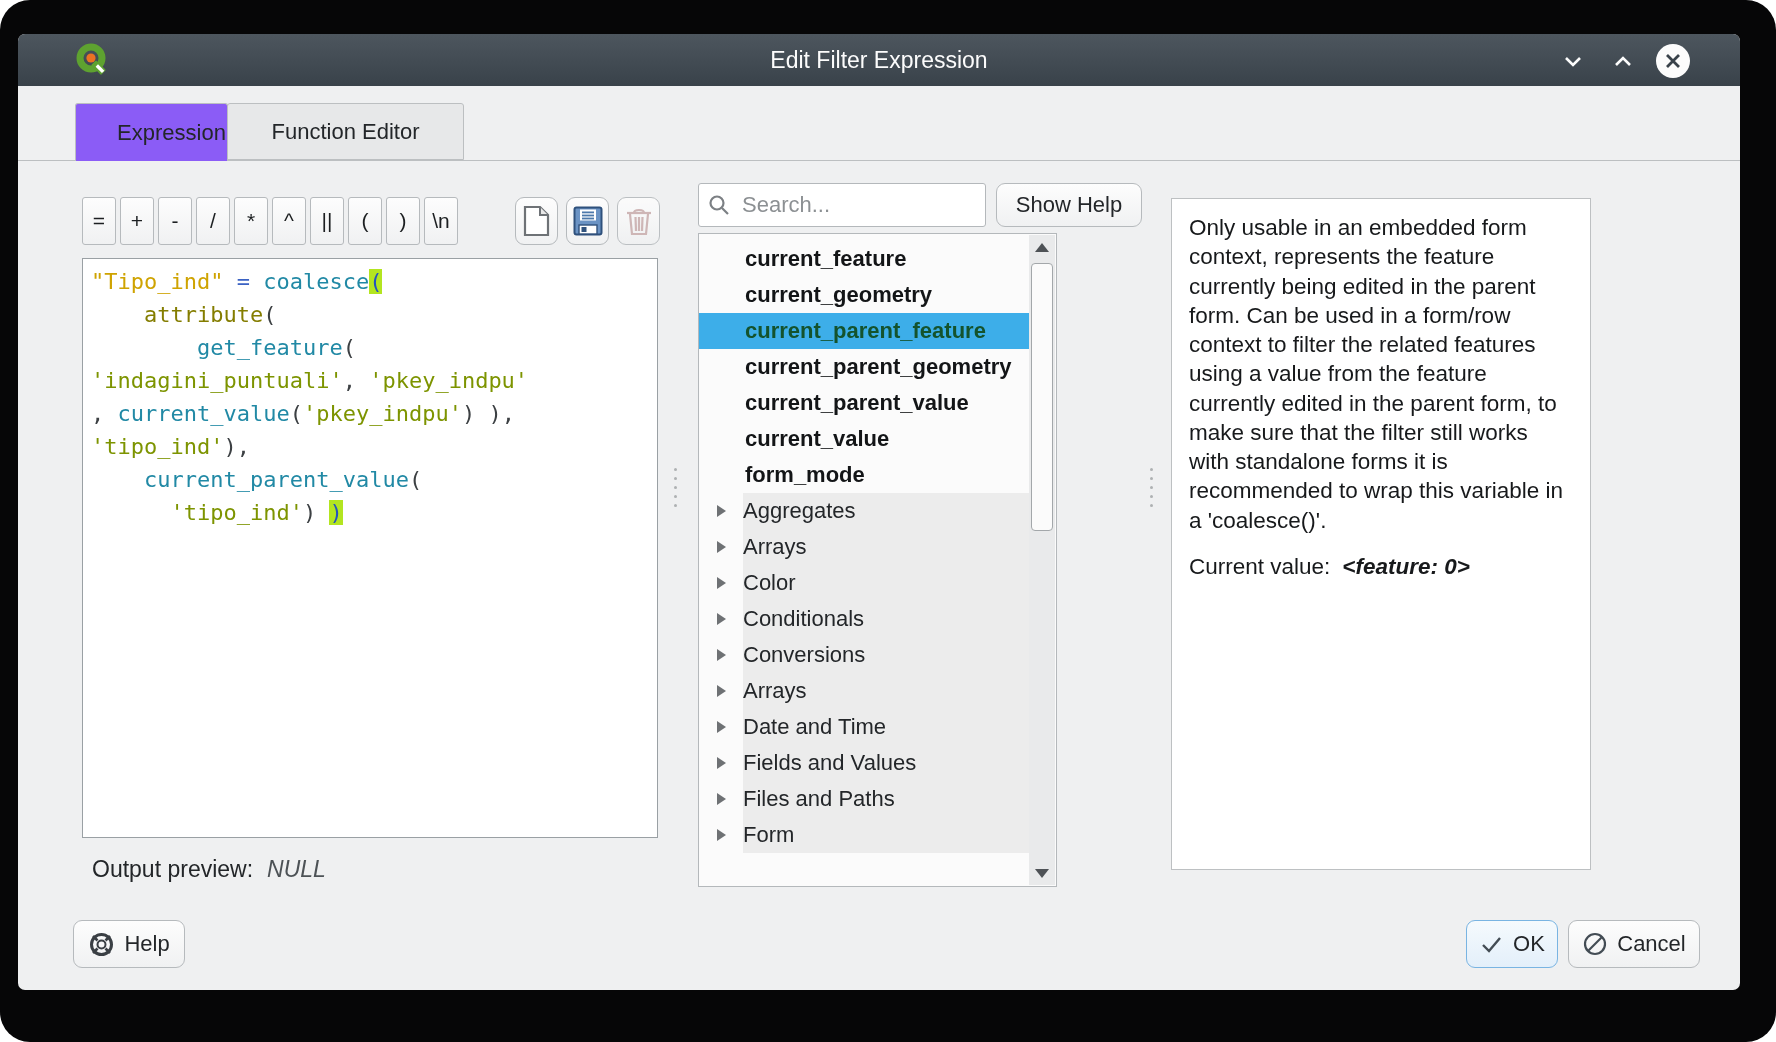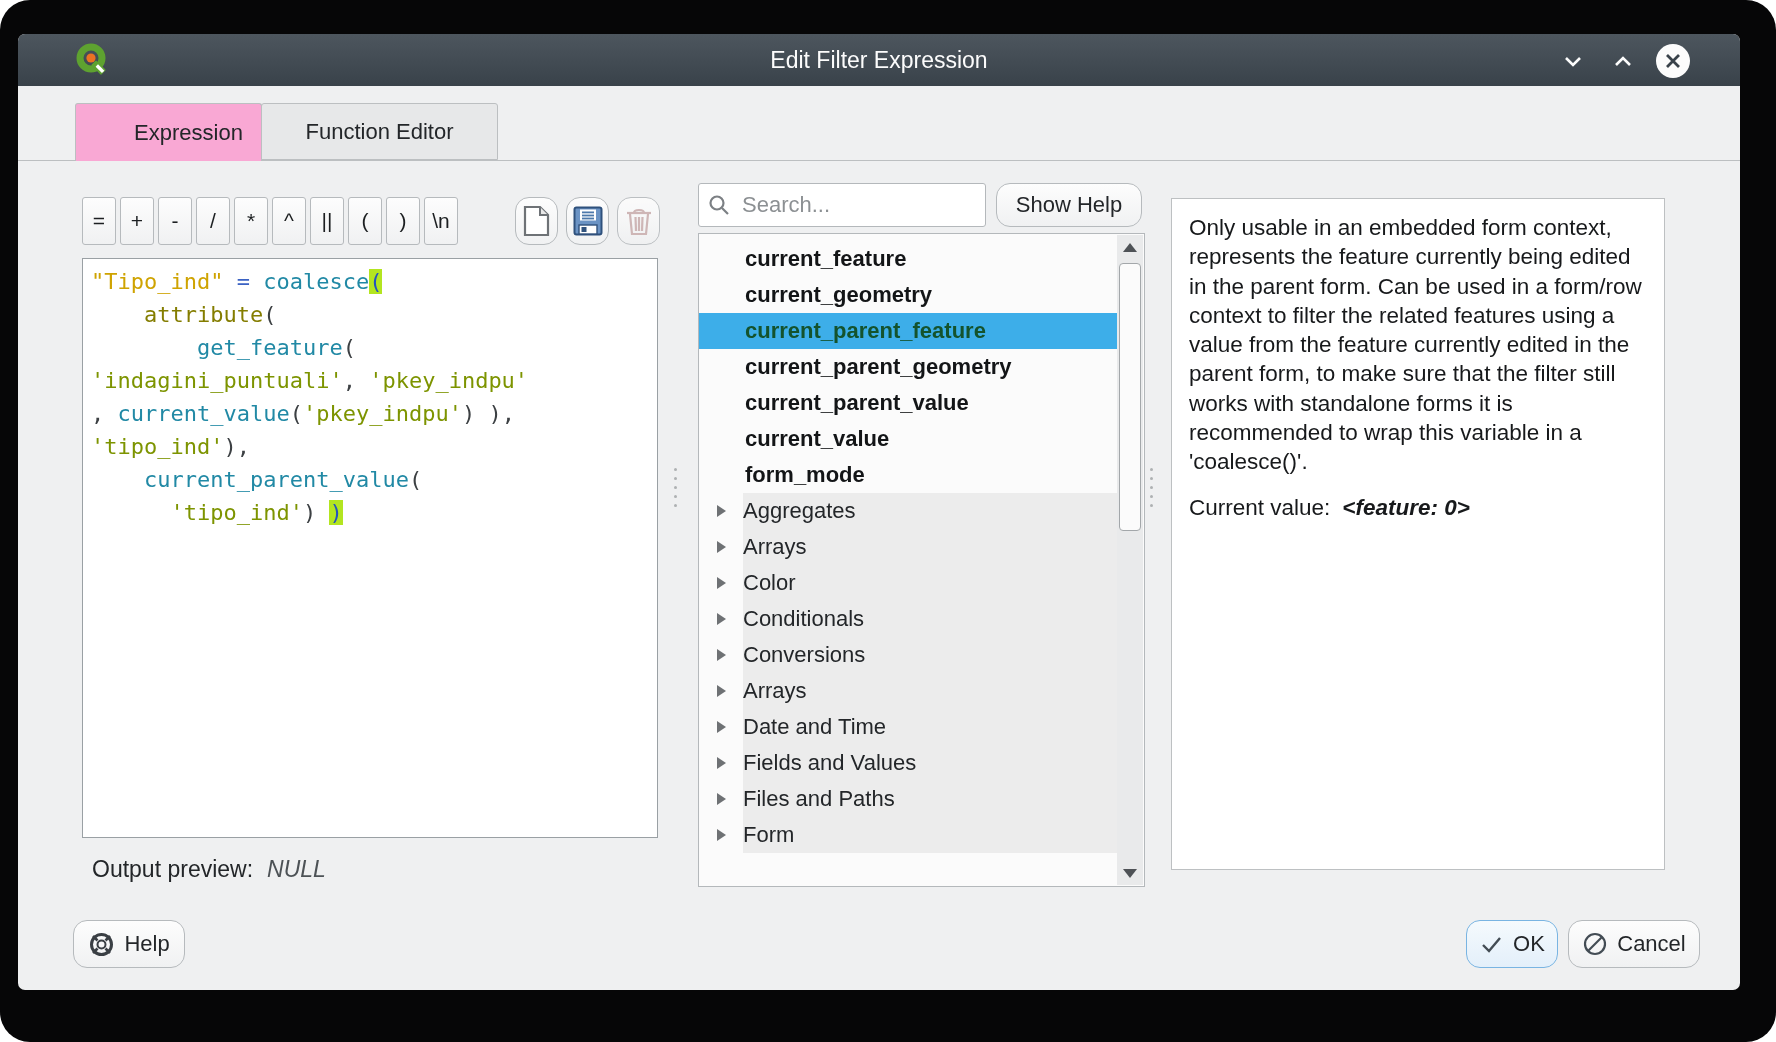--- a/index.html
+++ b/index.html
@@ -14,26 +14,26 @@
   .winbtn{position:absolute;top:10px;width:34px;height:34px;display:flex;align-items:center;justify-content:center;cursor:default;}
   .winbtn.min{left:1538px;}
   .winbtn.max{left:1588px;}
   .winbtn.close{left:1638px;background:#fcfcfc;border-radius:50%;}
 
   
   .tabline{position:absolute;left:0;top:126px;width:100%;height:1px;background:#bcbfc1;z-index:1;}
   .tabs{position:absolute;left:57px;top:69px;display:flex;z-index:2;}
   .tab{height:58px;display:flex;align-items:center;justify-content:center;font-size:22px;color:#232629;
        border:1px solid #bcbfc1;box-sizing:border-box;}
-  .tab.active{background:#f9a8d4;width:187px;border-bottom:none;border-top-left-radius:3px;border-top-right-radius:3px;z-index:3;padding-left:40px;}
+  .tab.active{background:#8b5cf6;width:153px;border-bottom:none;border-top-left-radius:3px;border-top-right-radius:3px;z-index:3;padding-left:40px;}
   .tab.inactive{background:#e7e8e9;width:237px;margin-left:-1px;height:57px;border-top-left-radius:3px;border-top-right-radius:3px;}
 
   
   .btn{display:flex;align-items:center;justify-content:center;gap:9px;background:linear-gradient(#fdfdfd,#f0f1f2);
-       border:1px solid #b6babd;border-radius:14px;font-size:22px;color:#232629;box-sizing:border-box;cursor:default;}
+       border:1px solid #b6babd;border-radius:9px;font-size:22px;color:#232629;box-sizing:border-box;cursor:default;}
 
   
   .ops{position:absolute;left:64px;top:163px;display:flex;gap:4px;}
   .op-btn{min-width:34px;height:48px;padding:0 7px;background:linear-gradient(#fdfdfd,#f0f1f2);
           border:1px solid #b6babd;border-radius:3px;font-size:21px;color:#1c1f21;box-sizing:border-box;}
   .editor-icons{position:absolute;left:497px;top:163px;display:flex;gap:8px;}
   .icon-btn{width:43px;height:48px;padding:0;}
 
   
   .editor{position:absolute;left:64px;top:224px;width:576px;height:580px;background:#ffffff;border:1px solid #9aa0a4;
@@ -51,21 +51,21 @@
   .preview{position:absolute;left:74px;top:822px;display:flex;gap:14px;font-size:23px;color:#232629;}
   .preview .val{font-style:italic;color:#4d5256;}
 
   
   .searchbox{position:absolute;left:680px;top:149px;width:288px;height:44px;background:#fff;border:1px solid #b4b8bb;
              border-radius:3px;box-sizing:border-box;display:flex;align-items:center;padding-left:8px;gap:9px;}
   .searchbox input{border:none;outline:none;flex:1;font-size:22px;color:#232629;font-family:"Liberation Sans",sans-serif;background:transparent;min-width:0;}
   .searchbox input::placeholder{color:#8c9093;}
   .showhelp{position:absolute;left:978px;top:149px;width:146px;height:44px;}
 
-  .fn-list{position:absolute;left:680px;top:199px;width:447px;height:654px;background:#fbfbfb;border:1px solid #b4b8bb;
+  .fn-list{position:absolute;left:680px;top:199px;width:359px;height:654px;background:#fbfbfb;border:1px solid #b4b8bb;
            box-sizing:border-box;overflow:hidden;}
   .rows{position:absolute;left:0;top:7px;right:27px;}
   .row{height:36px;display:flex;align-items:center;box-sizing:border-box;}
   .row.leaf{font-weight:700;font-size:22px;color:#131517;padding-left:46px;}
   .row.leaf.selected{background:var(--accent);color:#14532d;}
   .row.group{font-size:22px;color:#232629;position:relative;padding-left:0;}
   .row.group .branch{width:44px;display:flex;align-items:center;justify-content:center;flex:none;}
   .row.group .gbg{flex:1;height:100%;background:#ececec;display:flex;align-items:center;}
   .arrow-right{width:0;height:0;border-left:9px solid #6e7174;border-top:6px solid transparent;border-bottom:6px solid transparent;}
 
@@ -76,21 +76,21 @@
   .vs-arrow.down{bottom:0;}
   .tri-up{width:0;height:0;border-left:7px solid transparent;border-right:7px solid transparent;border-bottom:9px solid #4e5256;}
   .tri-down{width:0;height:0;border-left:7px solid transparent;border-right:7px solid transparent;border-top:9px solid #4e5256;}
   .vs-thumb{position:absolute;left:2px;right:2px;top:28px;height:268px;background:#fbfbfb;border:1px solid #a3a7aa;border-radius:4px;box-sizing:border-box;}
 
   
   .splitter{position:absolute;display:flex;flex-direction:column;gap:6px;}
   .splitter i{width:3px;height:3px;border-radius:50%;background:#aeb1b3;}
 
   
-  .help-panel{position:absolute;left:1153px;top:164px;width:494px;height:672px;background:#ffffff;border:1px solid #bdc0c2;
+  .help-panel{position:absolute;left:1153px;top:164px;width:420px;height:672px;background:#ffffff;border:1px solid #bdc0c2;
               box-sizing:border-box;padding:14px 17px;font-size:22.5px;line-height:1.3;color:#17191b;overflow:hidden;}
   .cur-line{margin-top:17px;display:flex;gap:12px;align-items:baseline;}
   .cur-line .cv{font-weight:700;font-style:italic;}
 
   
   .help-btn{position:absolute;left:55px;top:886px;width:112px;height:48px;}
   .ok-btn{position:absolute;left:1448px;top:886px;width:92px;height:48px;background:linear-gradient(#f5fafd,#e3effa);border:1px solid #79b4e2;}
   .cancel-btn{position:absolute;left:1550px;top:886px;width:132px;height:48px;}
 </style>
 </head>

